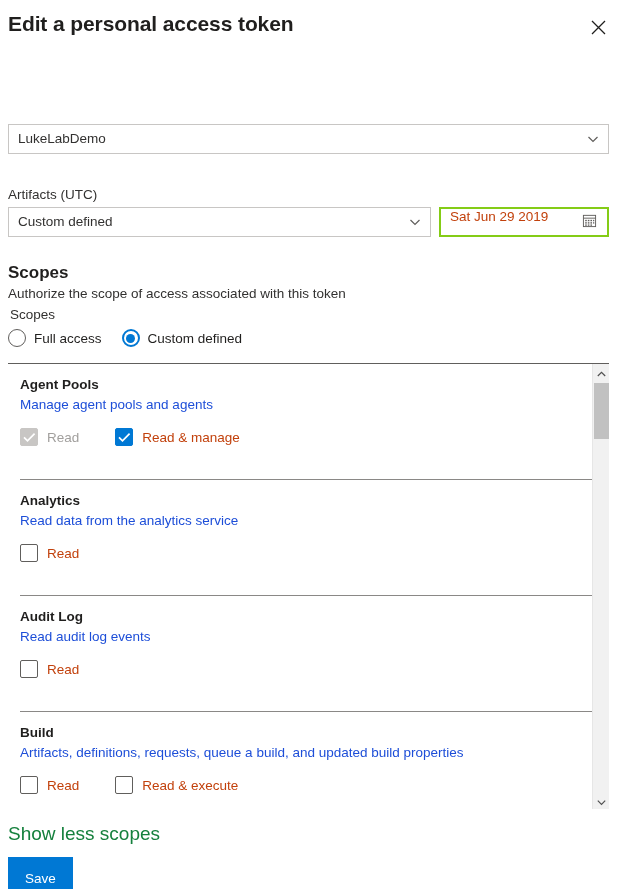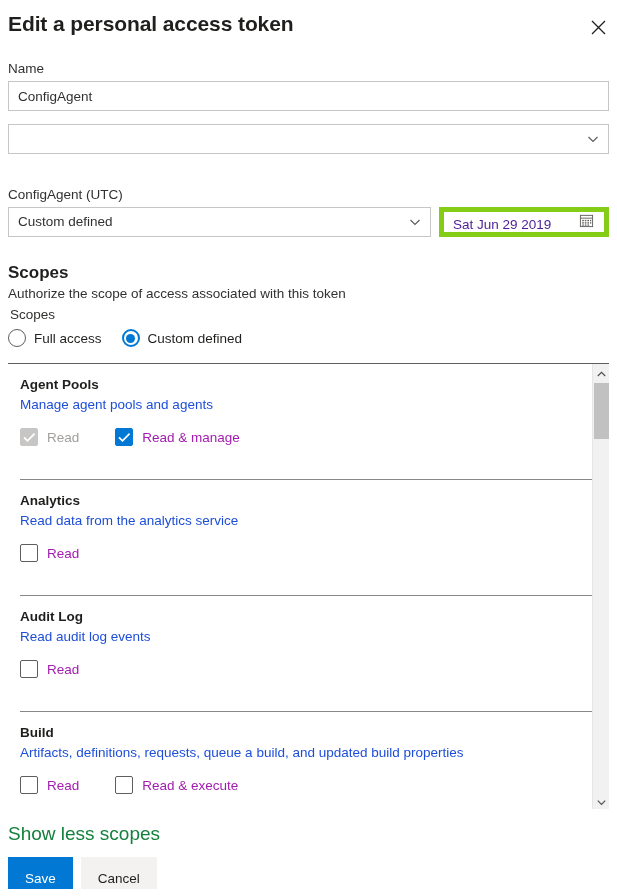--- a/index.html
+++ b/index.html
@@ -49,24 +49,24 @@
   .chev {
     position: absolute; right: 9px; top: 50%; transform: translateY(-50%);
     width: 12px; height: 12px; pointer-events: none;
   }
   .chev svg { display: block; }
 
   
   .exp-wrap { display: flex; gap: 8px; }
   .exp-select { flex: 0 0 423px; position: relative; }
   .date-box {
-    flex: 1 1 auto; height: 30px; border: 5px solid #84cc16;
-    background: #fff; display: flex; align-items: flex-end;
+    flex: 1 1 auto; height: 30px; border: 2px solid #84cc16;
+    background: #fff; display: flex; align-items: flex-start;
     padding: 0 9px; position: relative;
-    font-size: 13.5px; color: #4c1d95; cursor: pointer;
+    font-size: 13.5px; color: #c2410c; cursor: pointer;
   }
   .cal-icon { position: absolute; right: 10px; top: 50%; transform: translateY(-50%); }
 
   
   .scopes-title {
     font-size: 17px; font-weight: 600; color: #201f1e;
     margin: 0; line-height: 22px;
   }
   .scopes-sub {
     font-size: 13.5px; color: #323130; line-height: 18px; margin: 1px 0 0 0;
@@ -122,21 +122,21 @@
   .cb-item.disabled { cursor: default; }
   .cb-mark {
     width: 18px; height: 18px; border-radius: 2px;
     border: 1.4px solid #605e5c; background: #fff;
     position: relative; flex: 0 0 18px; display: inline-block;
   }
   .cb-item.checked .cb-mark { background: #0078d4; border-color: #0078d4; }
   .cb-item.disabled .cb-mark { background: #c8c6c4; border-color: #c8c6c4; }
   .cb-mark svg { position: absolute; left: 2px; top: 3px; display: none; }
   .cb-item.checked .cb-mark svg, .cb-item.disabled .cb-mark svg { display: block; }
-  .cb-label { font-size: 13.5px; color: #a21caf; margin-left: 9px; white-space: nowrap; }
+  .cb-label { font-size: 13.5px; color: #c2410c; margin-left: 9px; white-space: nowrap; }
   .cb-item.disabled .cb-label { color: #a19f9d; }
 
   
   .vscroll {
     position: absolute; right: 0; top: 0; width: 17px; bottom: 0;
     background: #f1f1f1; border-left: 1px solid #e6e6e6;
   }
   .vs-btn {
     position: absolute; left: 0; width: 17px; height: 17px;
     display: flex; align-items: center; justify-content: center;
@@ -172,37 +172,34 @@
     <h1 class="dialog-title">Edit a personal access token</h1>
   </div>
   <button class="close-btn">
     <span>
       <svg width="15" height="15" viewBox="0 0 15 15">
         <path d="M1 1 L14 14 M14 1 L1 14" stroke="#201f1e" stroke-width="1.3" fill="none"></path>
       </svg>
     </span>
   </button>
 
-  <div class="row" style="top:60px;">
-    <div class="field-label">Name</div>
-    <input class="text-input" type="text" value="ConfigAgent" style="">
-  </div>
 
   <div class="row" style="top:124px;">
     <div class="select-box">
+      <span>LukeLabDemo</span>
       <span class="chev">
         <svg width="12" height="12" viewBox="0 0 12 12">
           <path d="M1.5 4 L6 8.5 L10.5 4" stroke="#605e5c" stroke-width="1.2" fill="none"></path>
         </svg>
       </span>
     </div>
   </div>
 
   <div class="row" style="top:186px;">
-    <div class="field-label">ConfigAgent (UTC)</div>
+    <div class="field-label">Artifacts (UTC)</div>
     <div class="exp-wrap">
       <div class="exp-select">
         <div class="select-box">
           <span>Custom defined</span>
           <span class="chev">
             <svg width="12" height="12" viewBox="0 0 12 12">
               <path d="M1.5 4 L6 8.5 L10.5 4" stroke="#605e5c" stroke-width="1.2" fill="none"></path>
             </svg>
           </span>
         </div>
@@ -336,16 +333,15 @@
               <path d="M0.8 1.6 L4.5 5.3 L8.2 1.6" stroke="#505050" stroke-width="1.2" fill="none"></path>
             </svg>
         </span>
       </div>
     </div>
   </div>
 
   <a class="show-less">Show less scopes</a>
   <div class="btn-row">
     <button class="btn btn-primary">Save</button>
-    <button class="btn btn-default">Cancel</button>
   </div>
 
 </div>
 
 </body></html>

